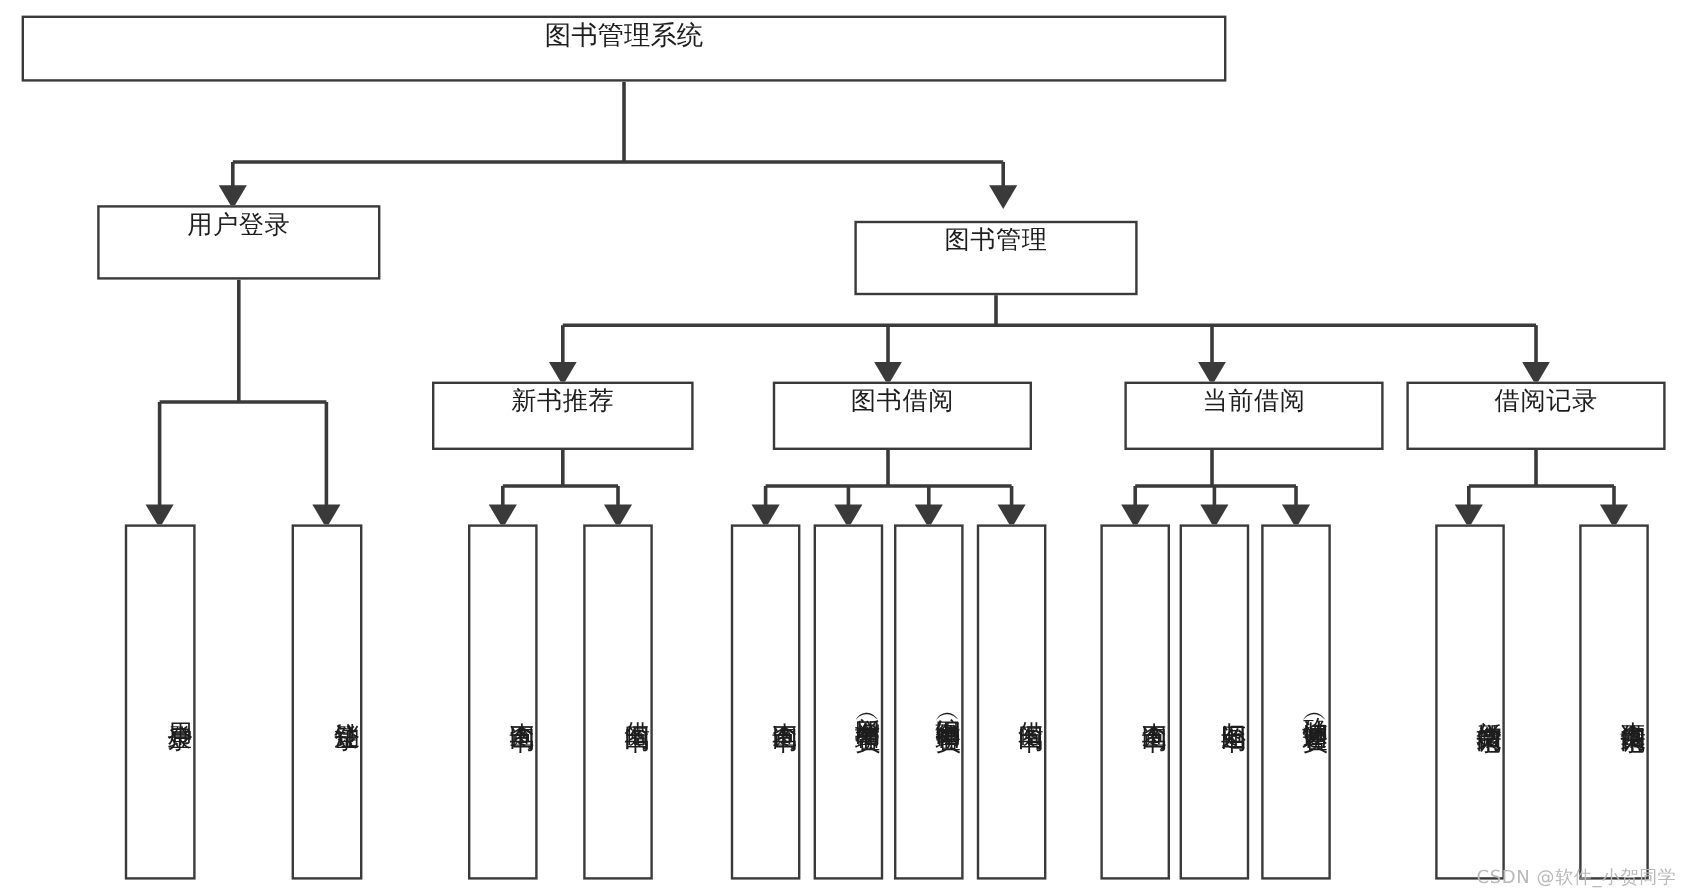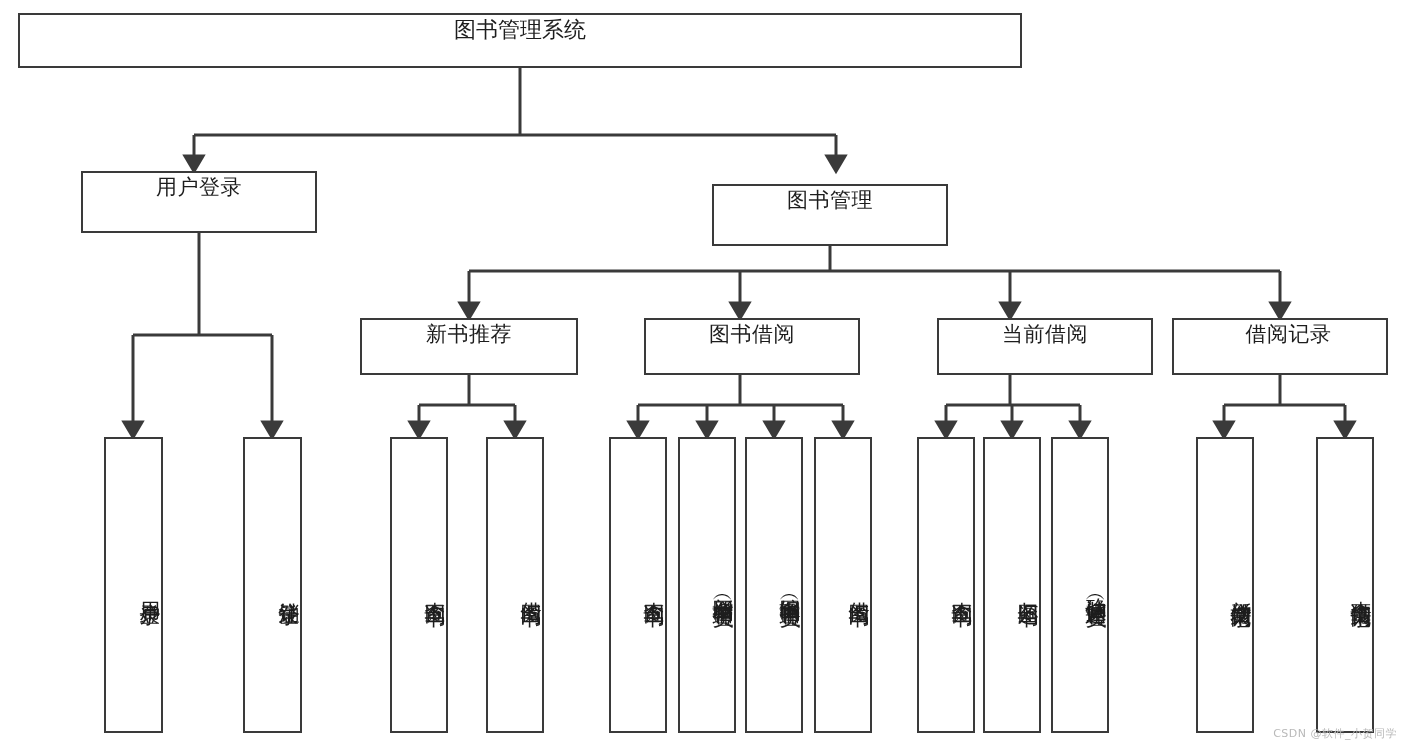--- a/index.html
+++ b/index.html
@@ -53,21 +53,21 @@
     letter-spacing: 1.5px;
   }
   .node-label {
     display: block;
     white-space: nowrap;
   }
   #watermark {
     position: absolute;
     right: 8px;
     bottom: 6px;
-    font-size: 11px;
+    font-size: 15px;
     color: #b9b9b9;
     letter-spacing: 0.5px;
     white-space: nowrap;
     pointer-events: none;
     text-align: right;
   }
 </style>
 </head>
 <body>
 

